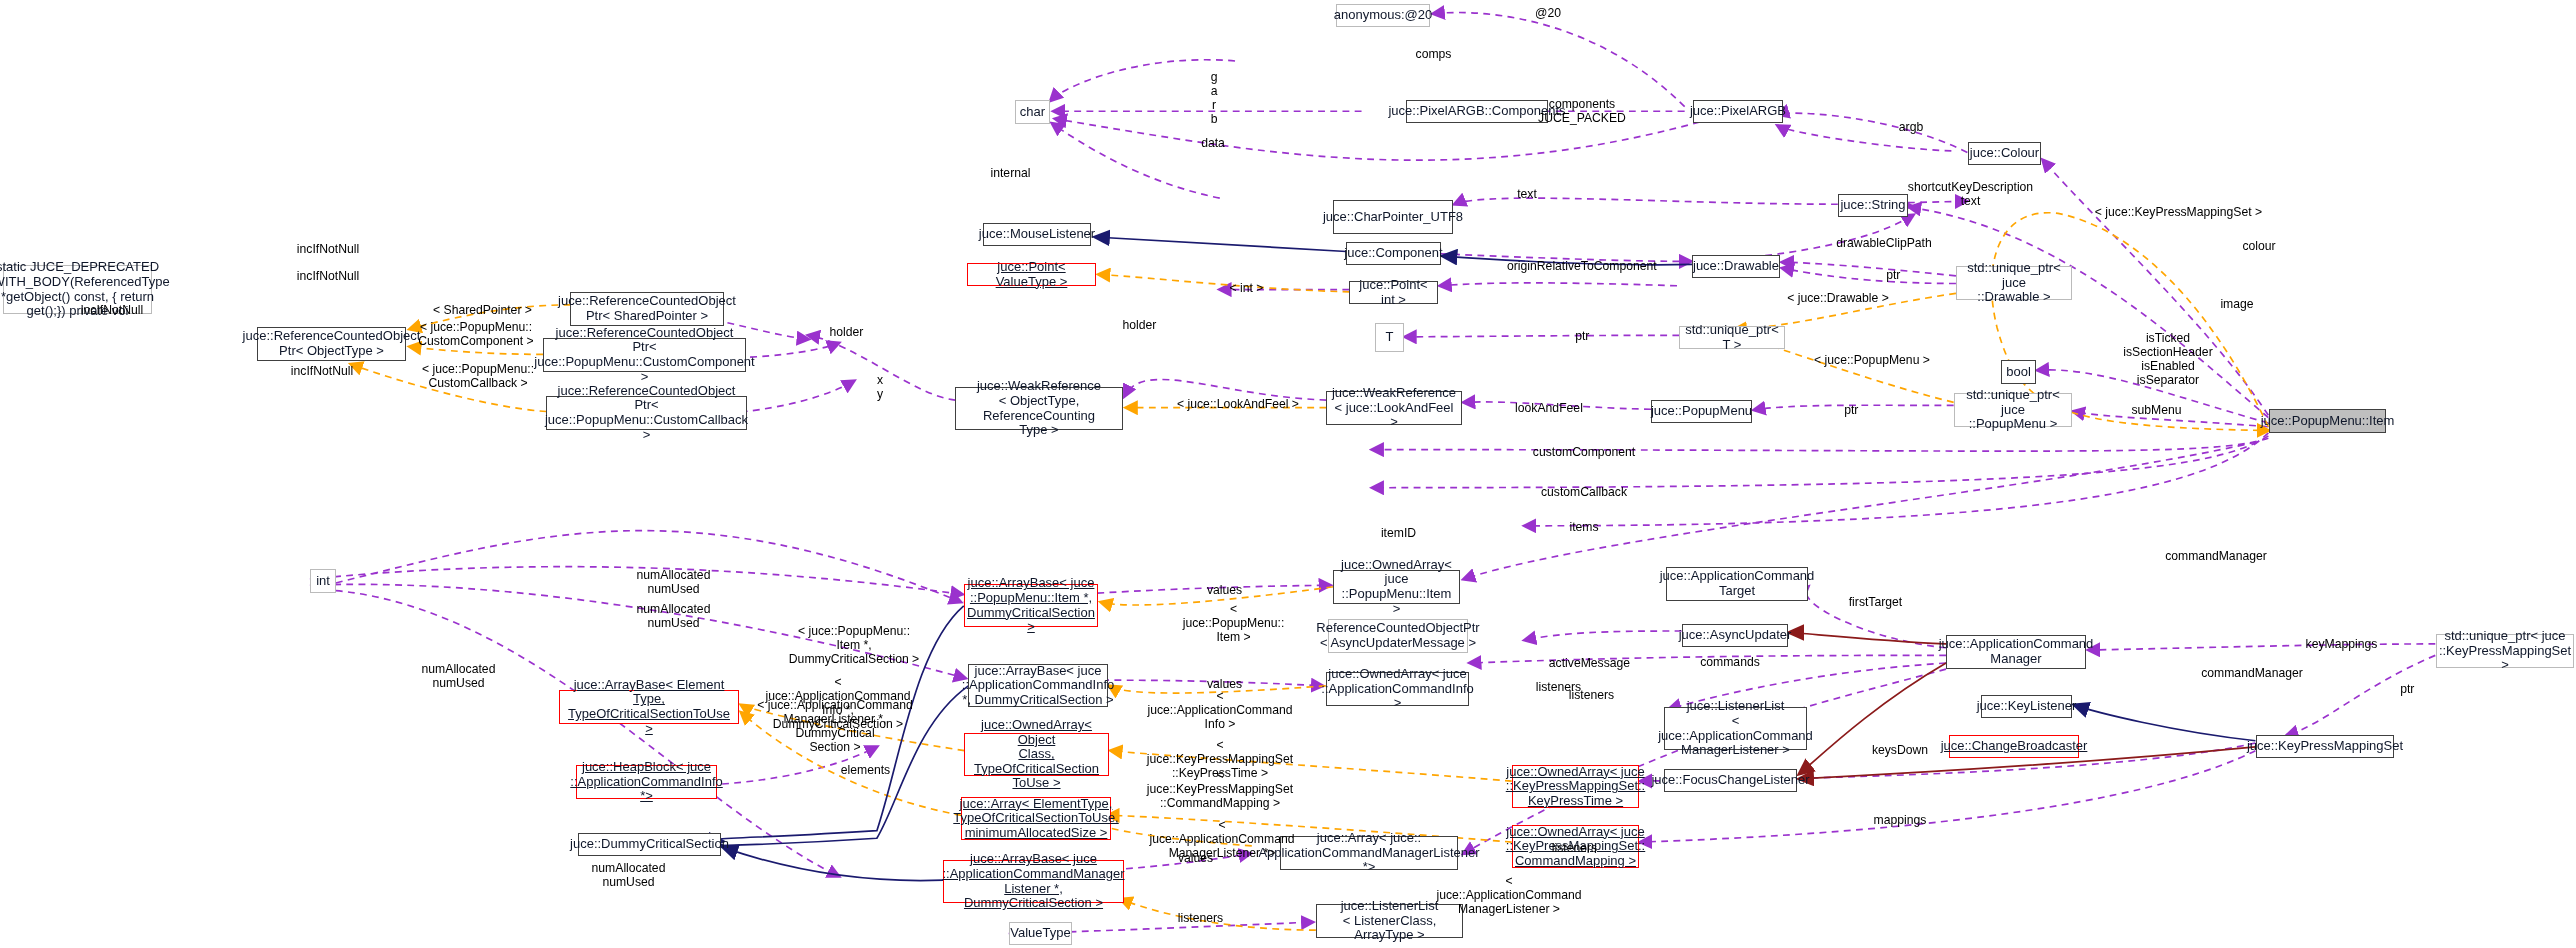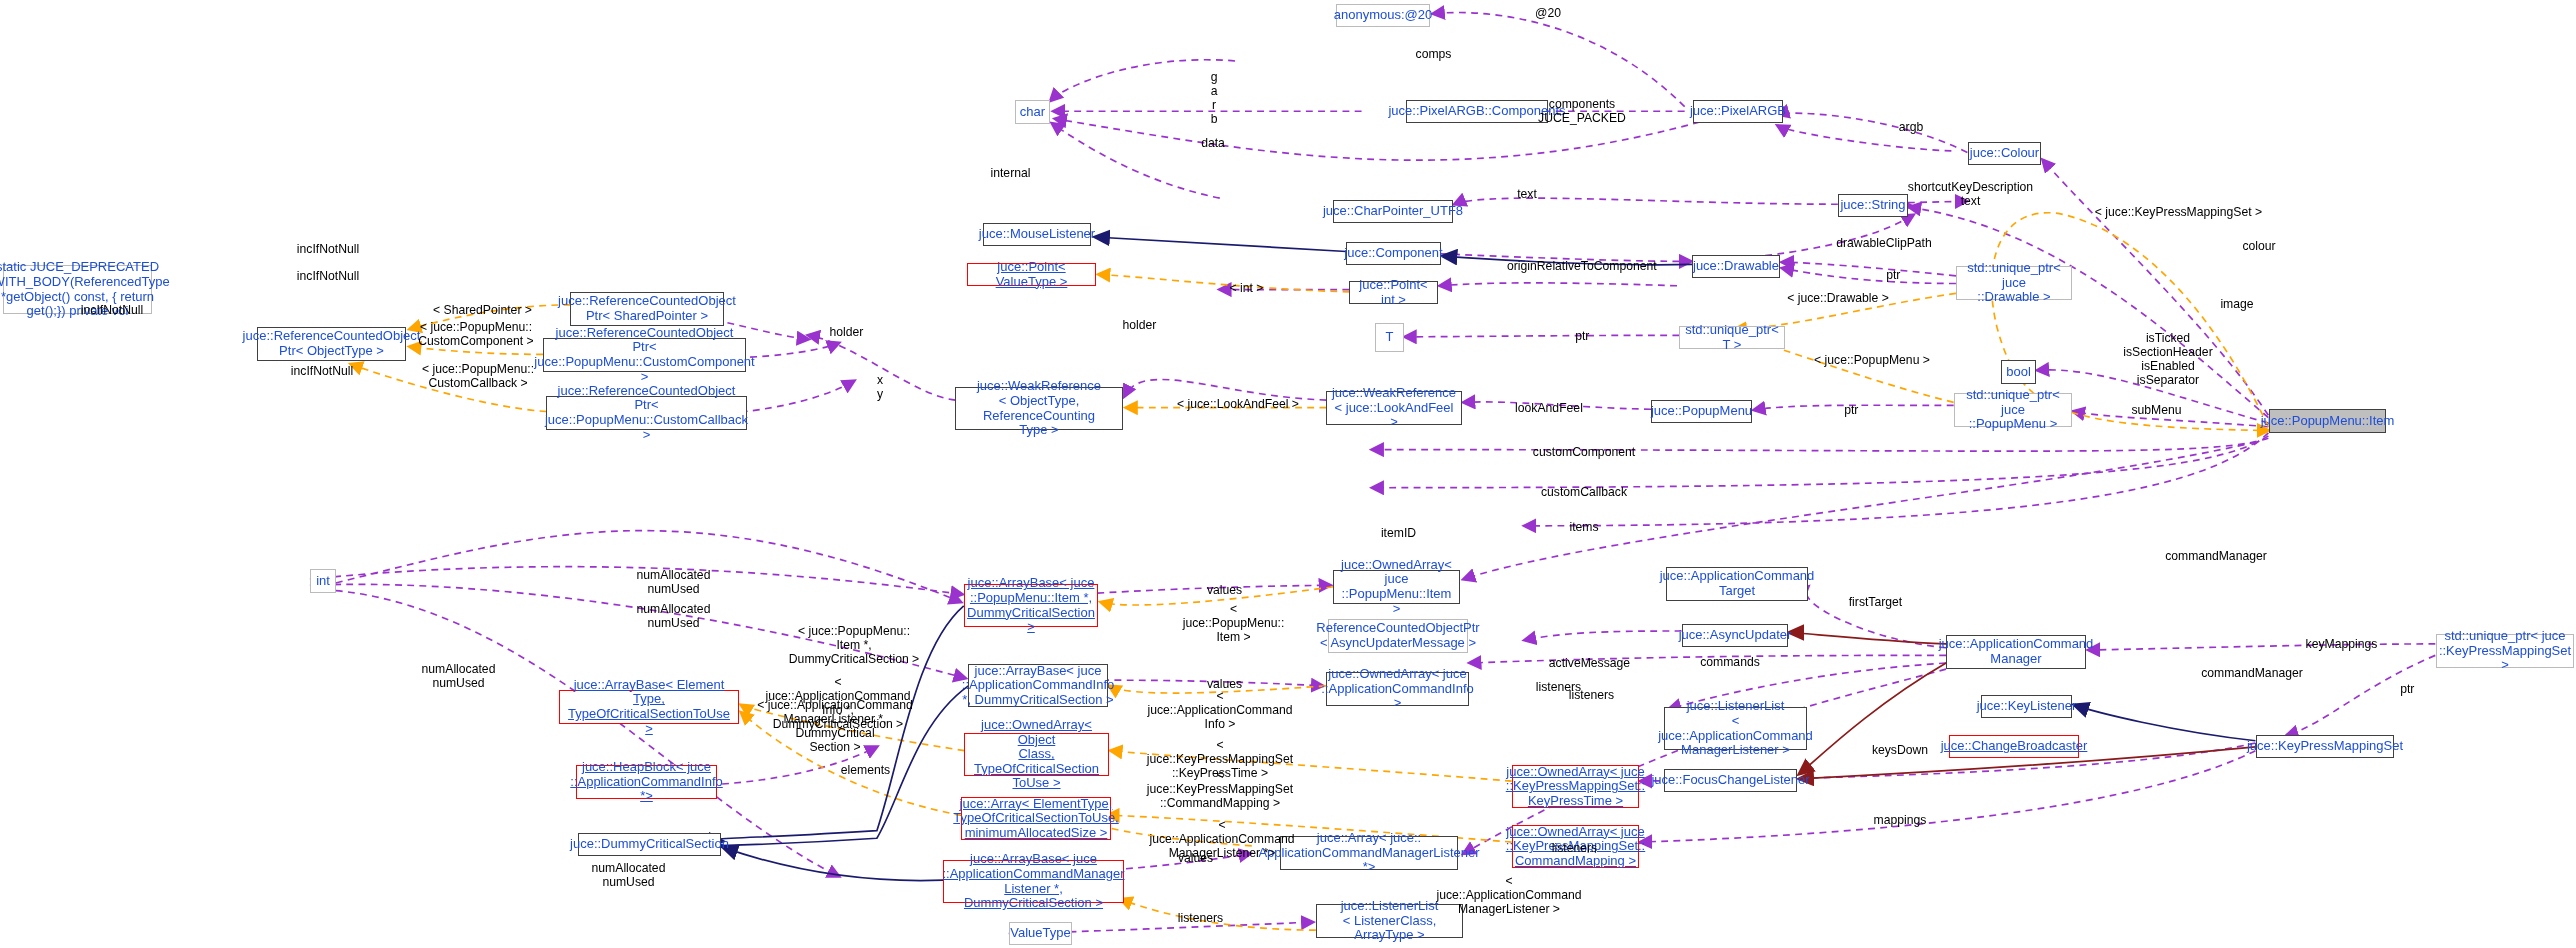--- a/index.html
+++ b/index.html
@@ -16,21 +16,21 @@
 
   .node{
     position:absolute;
     box-sizing:border-box;
     display:flex;
     align-items:center;
     justify-content:center;
     text-align:center;
     font-size:13px;
     line-height:1.12;
-    color:#1d4ed8;
+    color:#0f172a;
     background:#ffffff;
     border:1.5px solid #404040;
     padding:1.5px 3.8px;
     white-space:pre-line;
     z-index:5;
   }
   .node.thin{border-width:0.8px;border-color:#bbbbbb;}
   .node.red{border:1.5px solid #ff0000;text-decoration:underline;}
   .node.current{background:#bfbfbf;border:1.5px solid #404040;}
 
@@ -167,21 +167,21 @@
 Ptr&lt; juce::PopupMenu::CustomComponent &gt;</div>
       <div class="node" style="left: 546px; top: 396px; width: 201px; height: 34px;">juce::ReferenceCountedObject
 Ptr&lt; juce::PopupMenu::CustomCallback &gt;</div>
       <div class="node thin" style="left: 310px; top: 569px; width: 26px; height: 24.4px;">int</div>
       <div class="node thin" style="left: 1015px; top: 100px; width: 35px; height: 24.4px;">char</div>
       <div class="node thin" style="left: 1336px; top: 3.8px; width: 94px; height: 23px;">anonymous:@20</div>
       <div class="node" style="left: 1362px; top: 100px; width: 142px; height: 23px; margin-left: 44px;">juce::PixelARGB::Components</div>
       <div class="node" style="left: 1685px; top: 100px; width: 90px; height: 23px; margin-left: 8px;">juce::PixelARGB</div>
       <div class="node" style="left: 1968px; top: 142px; width: 73px; height: 23px;">juce::Colour</div>
       <div class="node" style="left: 1838px; top: 194px; width: 70px; height: 23px;">juce::String</div>
-      <div class="node" style="left: 1333px; top: 200px; width: 120px; height: 23px;">juce::CharPointer_UTF8</div>
+      <div class="node" style="left: 1333px; top: 200px; width: 120px; height: 34px;">juce::CharPointer_UTF8</div>
       <div class="node" style="left: 983px; top: 223px; width: 108px; height: 23px;">juce::MouseListener</div>
       <div class="node" style="left: 1346px; top: 242px; width: 95px; height: 23px;">juce::Component</div>
       <div class="node" style="left: 1692px; top: 255px; width: 88px; height: 23px;">juce::Drawable</div>
       <div class="node red" style="left: 967px; top: 263px; width: 129px; height: 23px;">juce::Point&lt; ValueType &gt;</div>
       <div class="node" style="left: 1349px; top: 281px; width: 89px; height: 23px;">juce::Point&lt; int &gt;</div>
       <div class="node thin" style="left: 1956px; top: 266px; width: 116px; height: 34px;">std::unique_ptr&lt; juce
 ::Drawable &gt;</div>
       <div class="node thin" style="left: 1375px; top: 323px; width: 29px; height: 29px;">T</div>
       <div class="node thin" style="left: 1679px; top: 326px; width: 106px; height: 23px;">std::unique_ptr&lt; T &gt;</div>
       <div class="node" style="left: 2001px; top: 360px; width: 35px; height: 24.4px;">bool</div>

